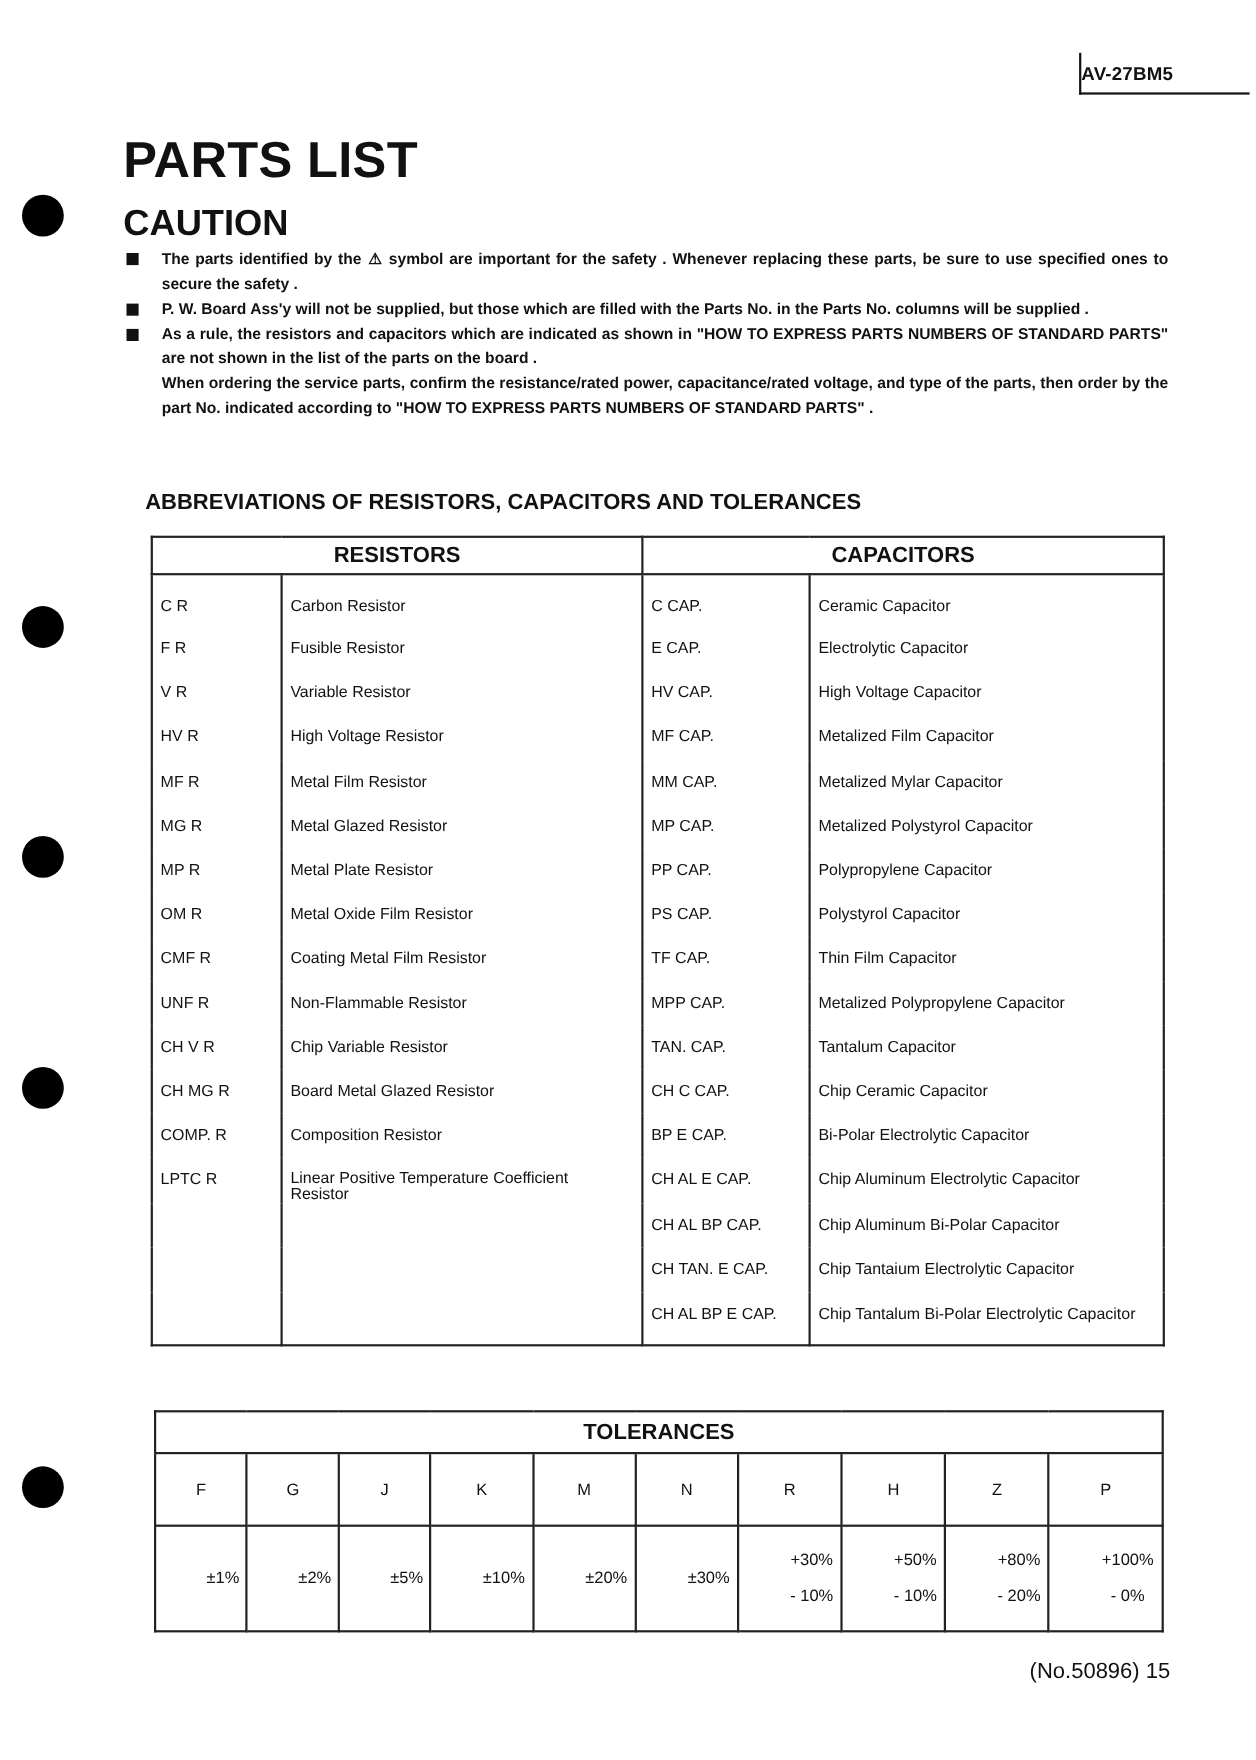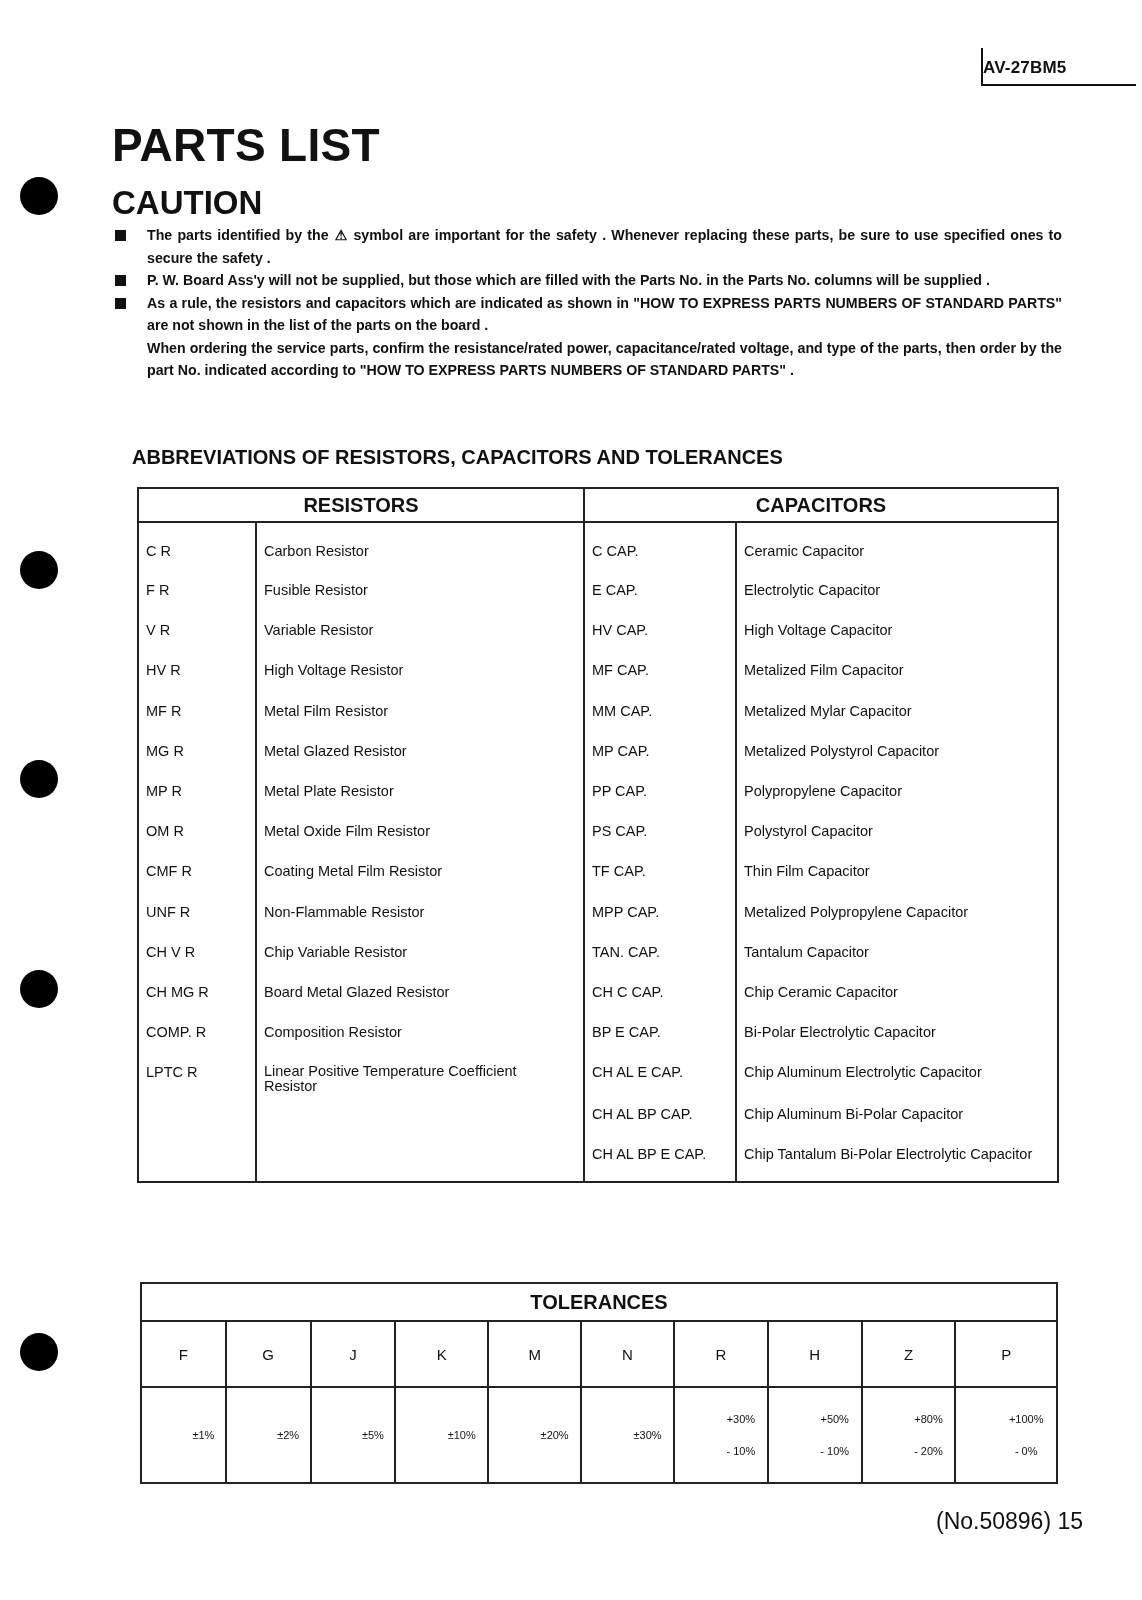--- a/index.html
+++ b/index.html
@@ -51,25 +51,25 @@
   .abbr-table tr.last td { border-bottom: 2px solid #222; height: 48px; }
   .abbr-table td.wrap { line-height: 15px; padding-right: 30px; }
   .col-rcode { width: 118px; }
   .col-rname { width: 328px; }
   .col-ccode { width: 152px; }
 
   .tol-table { left: 140px; top: 1282px; width: 918px; }
   .tol-table td, .tol-table th { border: 2px solid #222; text-align: center; padding: 0; margin-top: 36px; }
   .tol-table th { height: 36px; font-size: 20px; font-weight: bold; }
   .tol-table td.code { height: 64px; font-size: 15px; }
-  .tol-table td.val { height: 94px; font-size: 11px; padding-left: 40px; }
+  .tol-table td.val { height: 94px; font-size: 15px; padding-left: 40px; }
   .tol-table td.val .line { display: block; line-height: 32px; }
 
   .footer {
-    position: absolute; left: 936px; top: 1508px; font-size: 23px;
+    position: absolute; left: 936px; top: 1508px; font-size: 20px;
   }
 </style>
 </head>
 <body>
 
 <div class="header-vline"></div>
 <div class="header-hline"></div>
 <div class="header-model">AV-27BM5</div>
 
 <div class="punch-hole" style="top:177px"></div>
@@ -190,20 +190,26 @@
         <td class="col-rname wrap">Linear Positive Temperature Coefficient Resistor</td>
         <td class="col-ccode">CH AL E CAP.</td>
         <td>Chip Aluminum Electrolytic Capacitor</td>
       </tr>
       <tr>
         <td class="col-rcode"></td>
         <td class="col-rname"></td>
         <td class="col-ccode">CH AL BP CAP.</td>
         <td>Chip Aluminum Bi-Polar Capacitor</td>
       </tr>
+      <tr>
+        <td class="col-rcode"></td>
+        <td class="col-rname"></td>
+        <td class="col-ccode">CH TAN. E CAP.</td>
+        <td>Chip Tantaium Electrolytic Capacitor</td>
+      </tr>
       <tr class="last">
         <td class="col-rcode"></td>
         <td class="col-rname"></td>
         <td class="col-ccode">CH AL BP E CAP.</td>
         <td>Chip Tantalum Bi-Polar Electrolytic Capacitor</td>
       </tr>
     </tbody>
 </table>
 
 <table class="tol-table">

